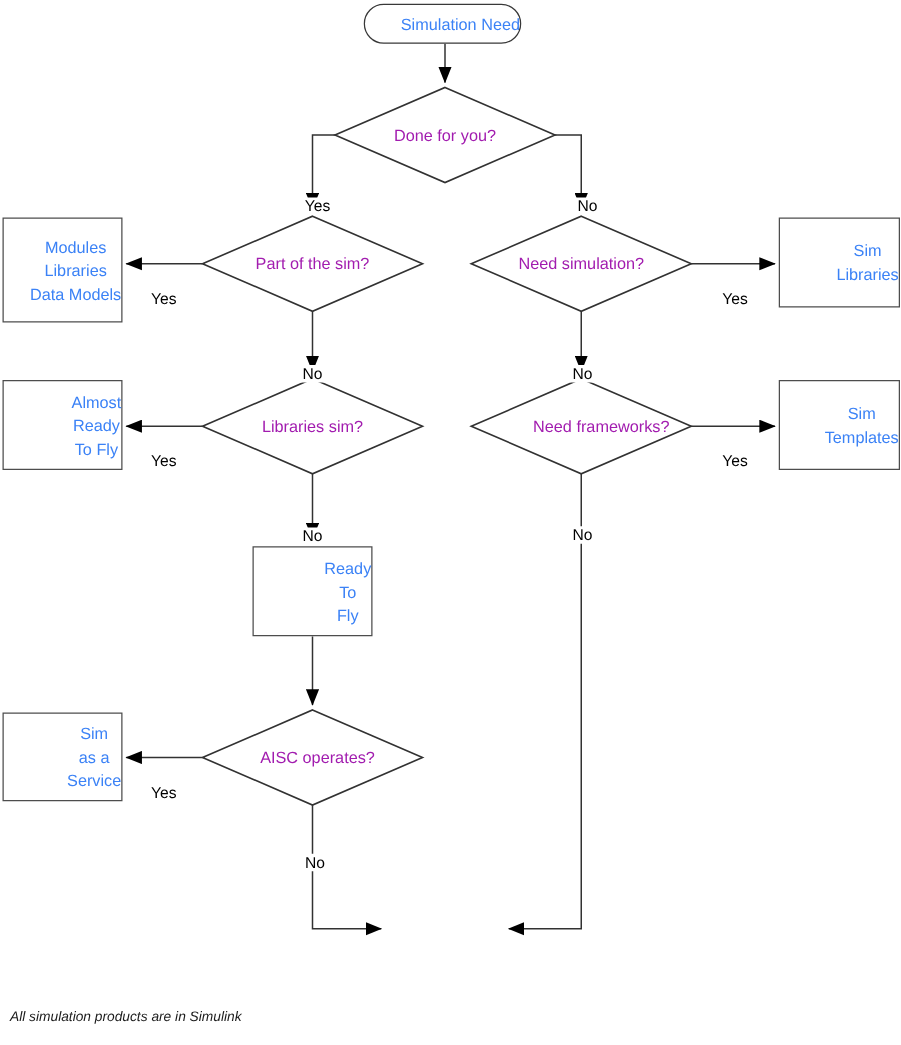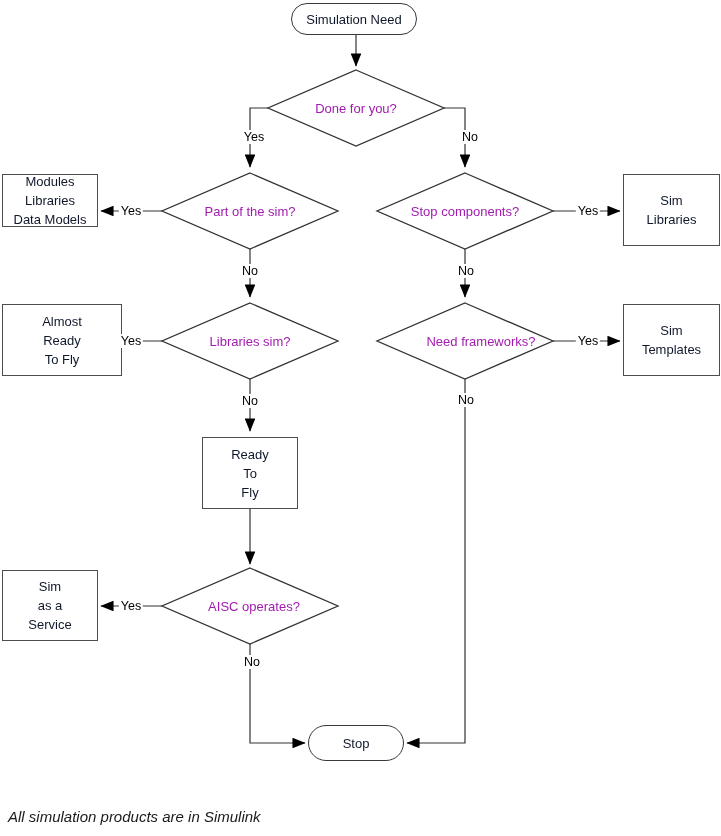--- a/index.html
+++ b/index.html
@@ -21,23 +21,23 @@
     width: 721px;
     height: 836px;
   }
   
   .node {
     position: absolute;
     box-sizing: border-box;
     background: #ffffff;
     display: flex;
     align-items: center;
-    justify-content: center;
+    justify-content: flex-end;
     text-align: center;
-    color: #0f172a;
+    color: #3b82f6;
     font-size: 13px;
     line-height: 19px;
     white-space: pre-line;
   }
   .process {
     border: 1.5px solid #4d4d4d;
   }
   .terminator {
     border: 1.3px solid #383838;
     border-radius: 18px;
@@ -53,26 +53,27 @@
     text-align: center;
   }
   .edge-label {
     position: absolute;
     transform: translate(-50%, -50%);
     color: #000000;
     font-size: 12.5px;
     background: #ffffff;
     padding: 0 2px;
     white-space: nowrap;
+    margin-top: 28px;
   }
   .footer-note {
     position: absolute;
     left: 8px;
     top: 808px;
-    font-size: 15px;
+    font-size: 11px;
     font-style: italic;
     color: #1a1a1a;
   }
 </style>
 </head>
 <body>
 
 <div class="canvas">
 
   <svg class="wires" viewBox="0 0 721 836" xmlns="http://www.w3.org/2000/svg">
@@ -106,32 +107,32 @@
       <polygon points="250,303 338,341 250,379 162,341"></polygon>
       <polygon points="465,303 553,341 465,379 377,341"></polygon>
       <polygon points="250,568 338,606 250,644 162,606"></polygon>
     </g>
   </svg>
 
   <div class="node terminator" style="left:291px; top:3px; width:126px; height:32px;">
     <span>Simulation Need</span>
   </div>
 
-  <div class="node process" style="left:2px; top:174px; width:96px; height:53px;">
+  <div class="node process" style="left:2px; top:174px; width:96px; height:84px;">
     <span>Modules
 Libraries
 Data Models</span>
   </div>
 
   <div class="node process" style="left:623px; top:174px; width:97px; height:72px;">
     <span>Sim
 Libraries</span>
   </div>
 
-  <div class="node process" style="left:2px; top:304px; width:120px; height:72px;">
+  <div class="node process" style="left:2px; top:304px; width:96px; height:72px;">
     <span>Almost
 Ready
 To Fly</span>
   </div>
 
   <div class="node process" style="left:623px; top:304px; width:97px; height:72px;">
     <span>Sim
 Templates</span>
   </div>
 
@@ -140,27 +141,24 @@
 To
 Fly</span>
   </div>
 
   <div class="node process" style="left:2px; top:570px; width:96px; height:71px;">
     <span>Sim
 as a
 Service</span>
   </div>
 
-  <div class="node terminator" style="left:308px; top:725px; width:96px; height:36px;">
-    <span>Stop</span>
-  </div>
 
   <div class="diamond-label" style="left:356px; top:108px;">Done for you?</div>
   <div class="diamond-label" style="left:250px; top:211px;text-align:center;">Part of the sim?</div>
-  <div class="diamond-label" style="left:465px; top:211px;">Stop components?</div>
+  <div class="diamond-label" style="left:465px; top:211px;">Need simulation?</div>
   <div class="diamond-label" style="left:250px; top:341px;">Libraries sim?</div>
   <div class="diamond-label" style="left:465px; top:341px;margin-left:16px;">Need frameworks?</div>
   <div class="diamond-label" style="left:254px; top:606px;">AISC operates?</div>
 
   <div class="edge-label" style="left:254px; top:137px;">Yes</div>
   <div class="edge-label" style="left:470px; top:137px;">No</div>
   <div class="edge-label" style="left:131px; top:211px;">Yes</div>
   <div class="edge-label" style="left:250px; top:271px;">No</div>
   <div class="edge-label" style="left:588px; top:211px;">Yes</div>
   <div class="edge-label" style="left:466px; top:271px;">No</div>

